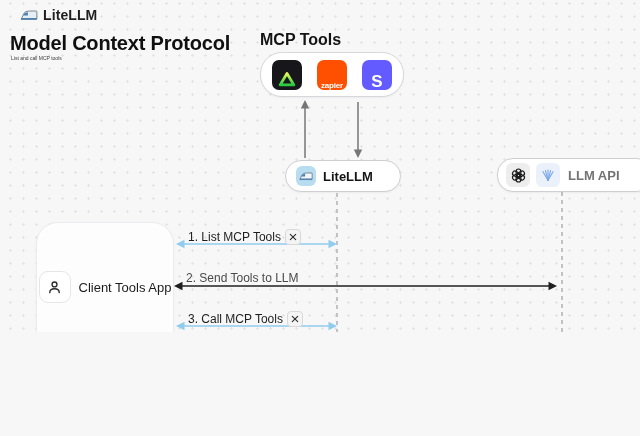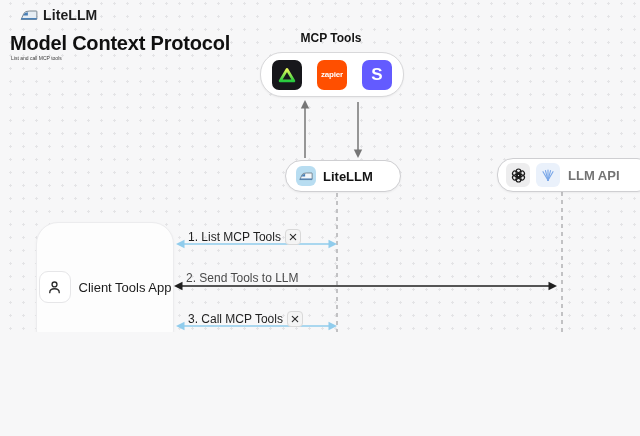--- a/index.html
+++ b/index.html
@@ -11,28 +11,28 @@
     background-size:13px 13px;
     background-position:4px 10px;
   }
   
   .brand{position:absolute;left:20px;top:7px;display:flex;align-items:center;gap:5px;}
   .brand .logo{width:18px;height:15px;display:inline-flex;}
   .brand .name{font-size:14px;font-weight:700;color:#1f1f1f;letter-spacing:.1px;}
   .page-title{position:absolute;left:10px;top:32px;font-size:20px;font-weight:700;color:#101010;letter-spacing:-.2px;}
   .page-subtitle{position:absolute;left:11px;top:55px;font-size:5px;color:#3a3a3a;}
   
-  .mcp-label{position:absolute;left:260px;top:31px;width:142px;text-align:center;font-size:12px;font-weight:600;color:#141414;}
+  .mcp-label{position:absolute;left:260px;top:31px;width:142px;font-size:16px;font-weight:600;color:#141414;}
   .mcp-box{
     position:absolute;left:260px;top:52px;width:142px;height:43px;
     background:#fff;border:1px solid #d8d8da;border-radius:22px;
     display:flex;align-items:center;justify-content:center;gap:15px;
     box-shadow:0 1px 2px rgba(0,0,0,.05);
   }
-  .tool-tile{width:30px;height:30px;border-radius:7px;display:flex;align-items:center;justify-content:center;flex:0 0 auto;}
+  .tool-tile{width:30px;height:30px;border-radius:7px;display:flex;align-items:flex-end;justify-content:center;flex:0 0 auto;}
   .tile-dark{background:#17171b;}
   .tile-zapier{background:#ff4f00;}
   .tile-stripe{background:#635bff;}
   .zapier-word{color:#fff;font-weight:700;font-size:8px;letter-spacing:-.2px;}
   .stripe-s{color:#fff;font-weight:700;font-size:17px;line-height:1;}
   
   .node{
     position:absolute;background:#fff;border:1px solid #cfcfd2;border-radius:16px;
     display:flex;align-items:center;box-shadow:0 1px 2px rgba(0,0,0,.05);
   }

